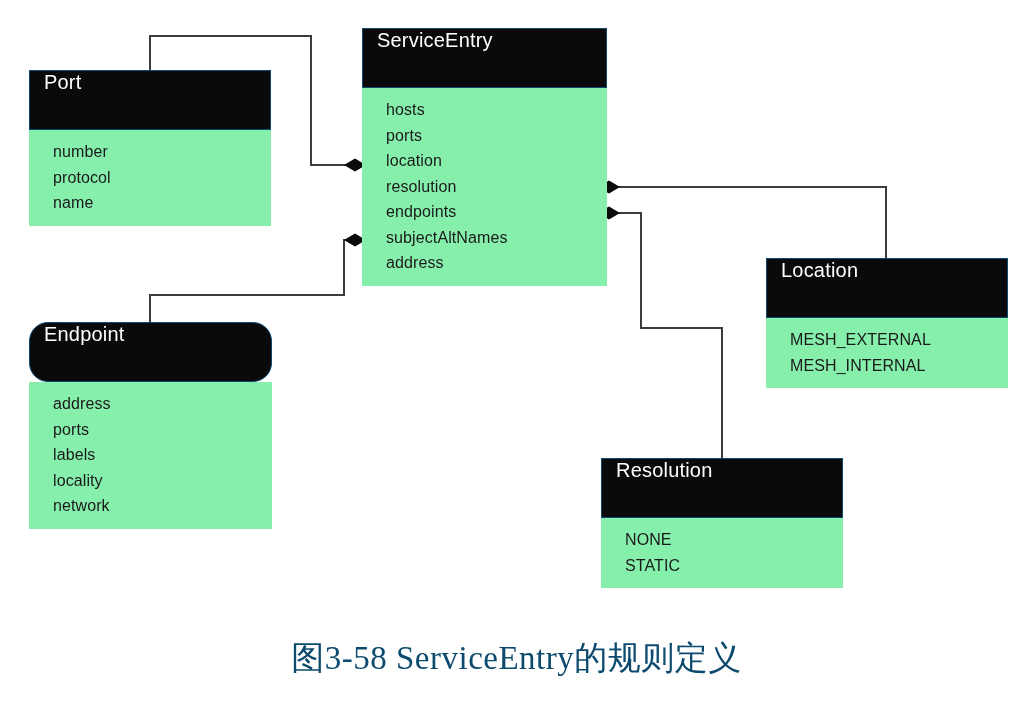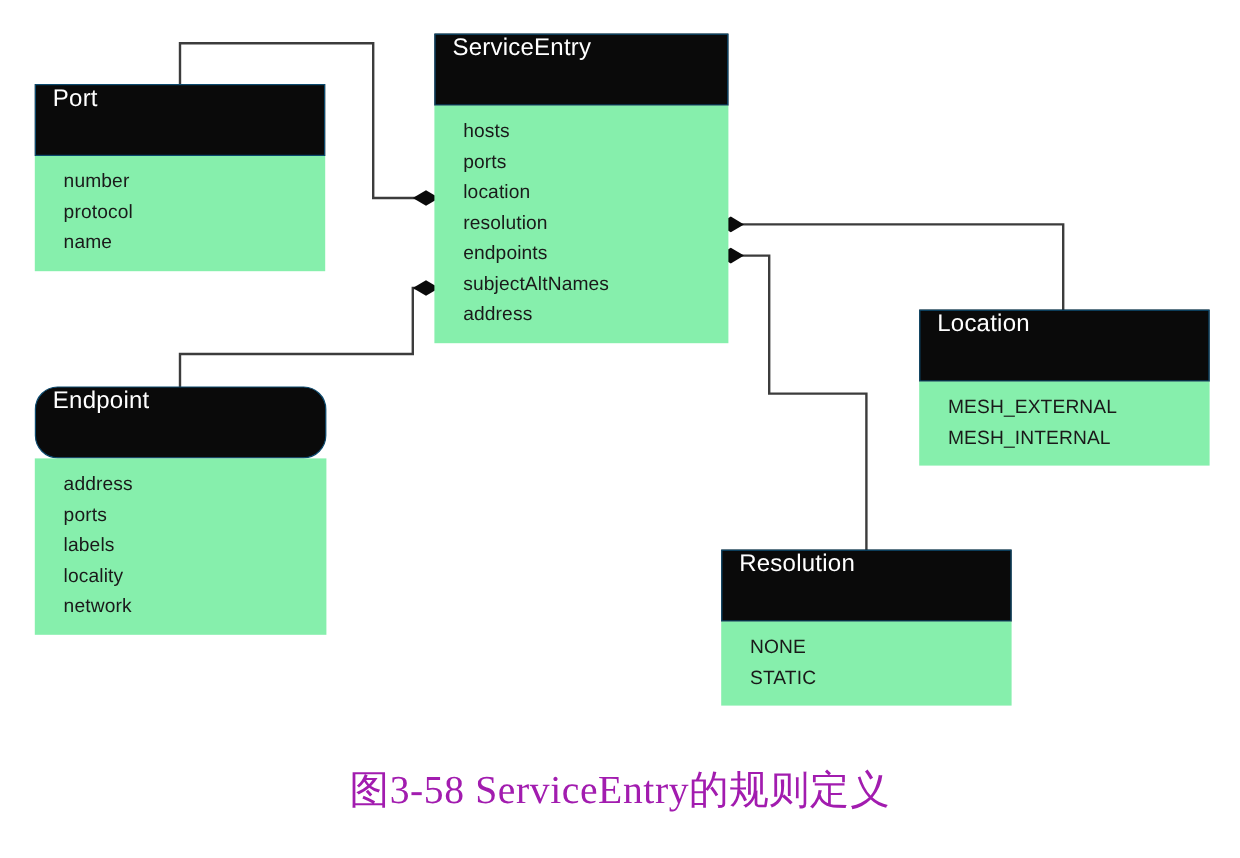--- a/index.html
+++ b/index.html
@@ -56,21 +56,21 @@
     line-height: 25.5px;
     white-space: nowrap;
     letter-spacing: 0.1px;
   }
   .caption {
     position: absolute;
     left: 0;
     top: 636px;
     width: 1033px;
     text-align: center;
-    color: #a21caf;
+    color: #0c4a6e;
     font-family: "Liberation Serif", "DejaVu Serif", serif;
     font-size: 33px;
     letter-spacing: 0.5px;
     white-space: nowrap;
   }
 </style>
 </head>
 <body>
 
 <div id="diagram-canvas">

